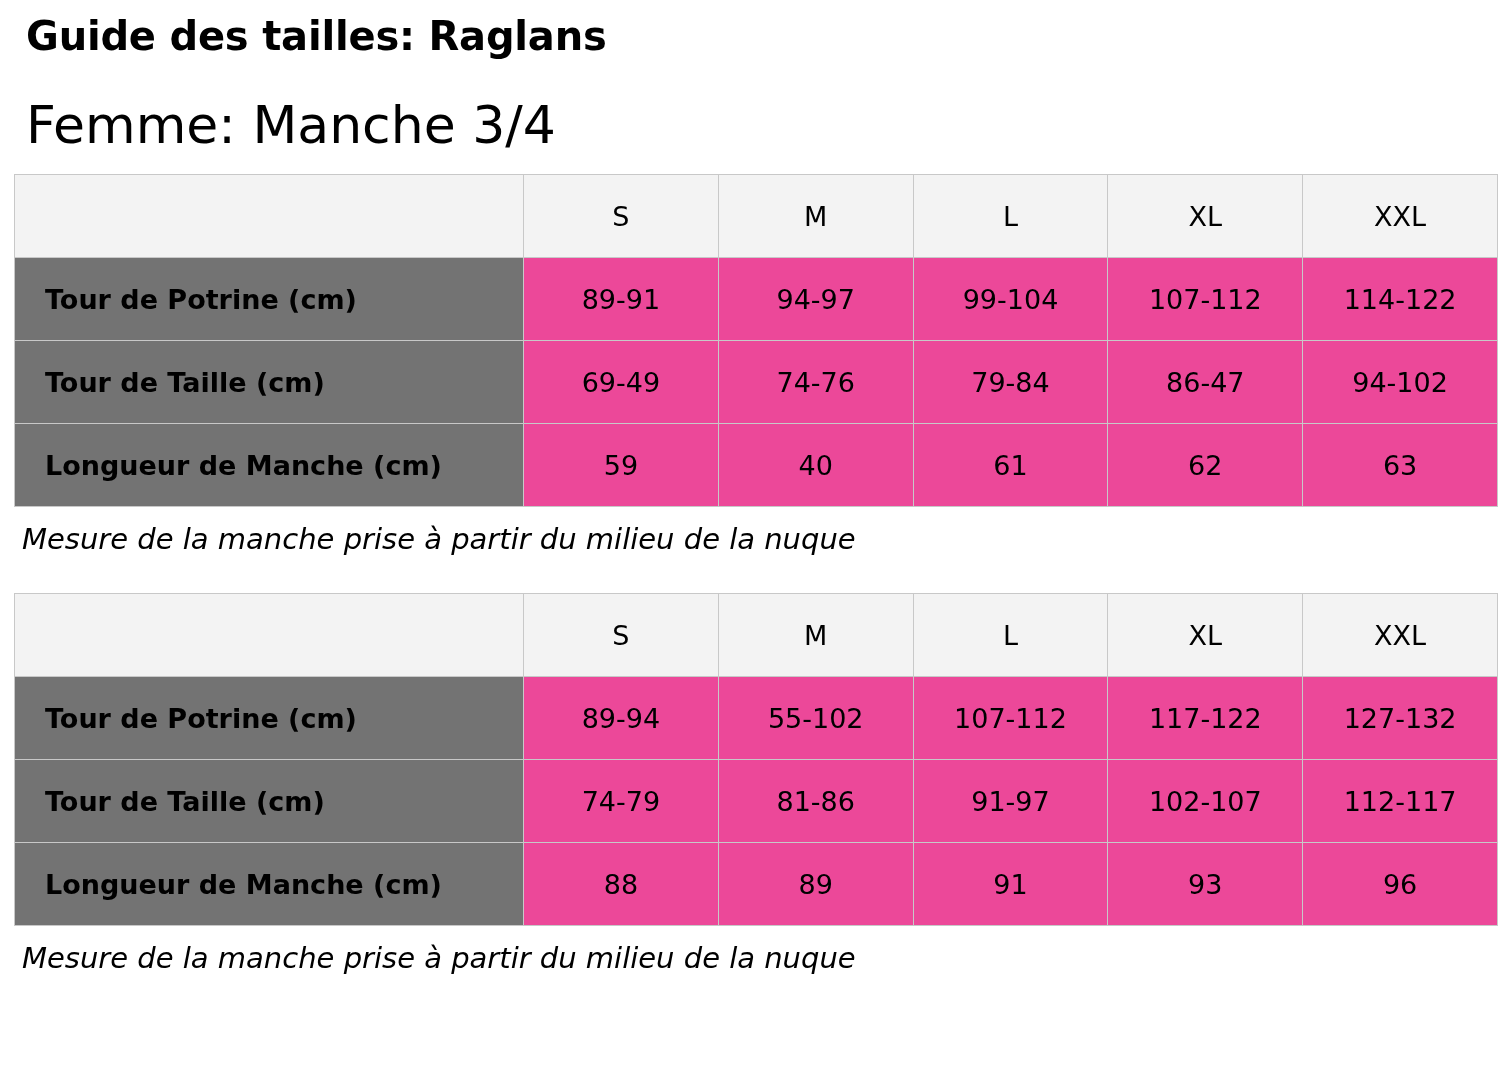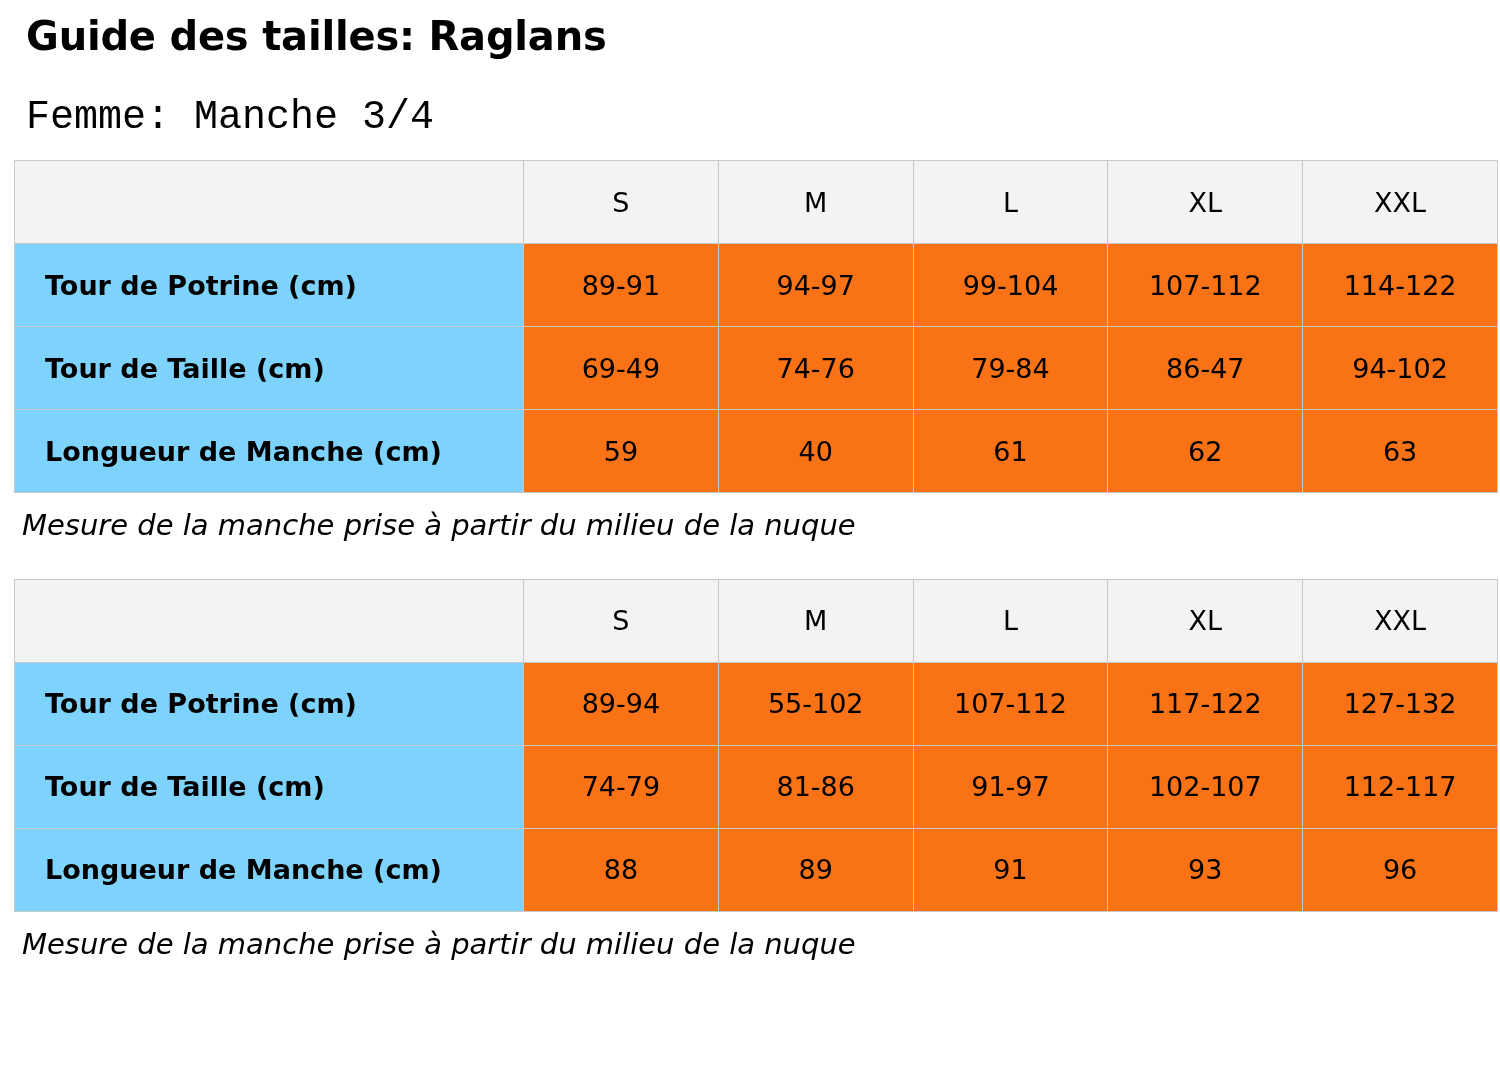--- a/index.html
+++ b/index.html
@@ -22,25 +22,24 @@
     font-size: 40px;
     font-weight: bold;
     letter-spacing: -0.2px;
     margin: 4px 0 0 18px;
     line-height: 1.2;
   }
   .section {
     margin-top: 34px;
   }
   .section-title {
-    font-size: 40px;
+    font-size: 52px;
     font-weight: normal;
     margin: 0 0 18px 18px;
     line-height: 1.2;
-    font-family: Liberation Mono, monospace;
   }
   table.size-table {
     border-collapse: collapse;
     width: 1484px;
     margin-left: 6px;
     table-layout: fixed;
   }
   table.size-table td, table.size-table th {
     border: 1px solid #c8c8c8;
     height: 82px;
@@ -60,25 +59,25 @@
   }
   table.size-table thead td,
   table.size-table thead th {
     background: #f3f3f3;
     font-weight: normal;
   }
   table.size-table thead .rowhead {
     background: #f3f3f3;
   }
   table.size-table tbody tr td.rowhead {
-    background: #7dd3fc;
+    background: #737373;
     margin-left: 24px;
   }
   table.size-table tbody tr td.val {
-    background: #f97316;
+    background: #ec4899;
   }
   .note {
     font-size: 29px;
     font-style: italic;
     margin: 14px 0 0 14px;
     line-height: 1.3;
   }
 </style>
 </head>
 <body>

